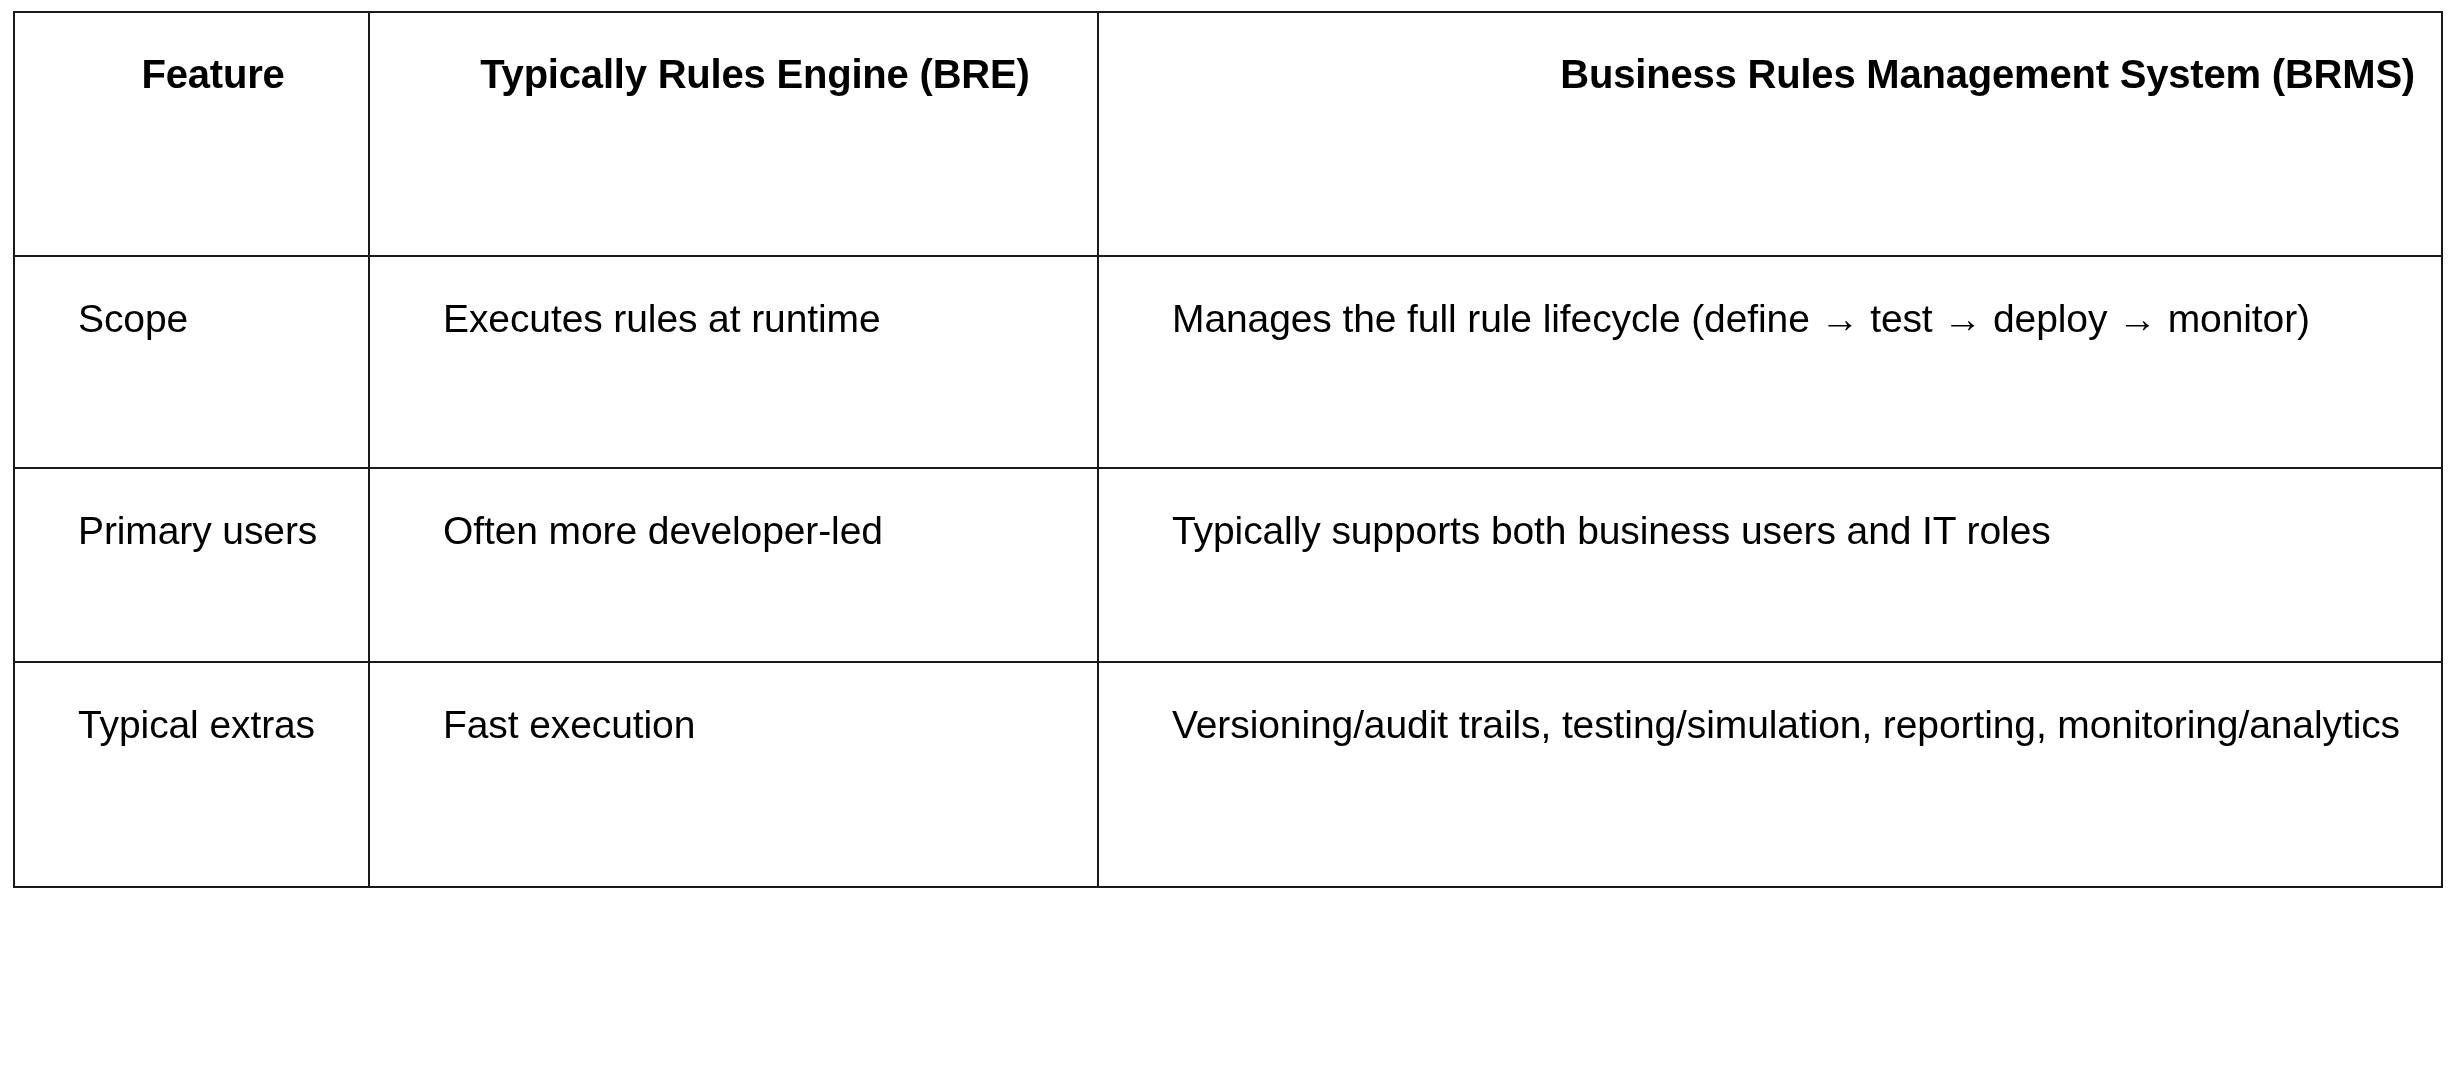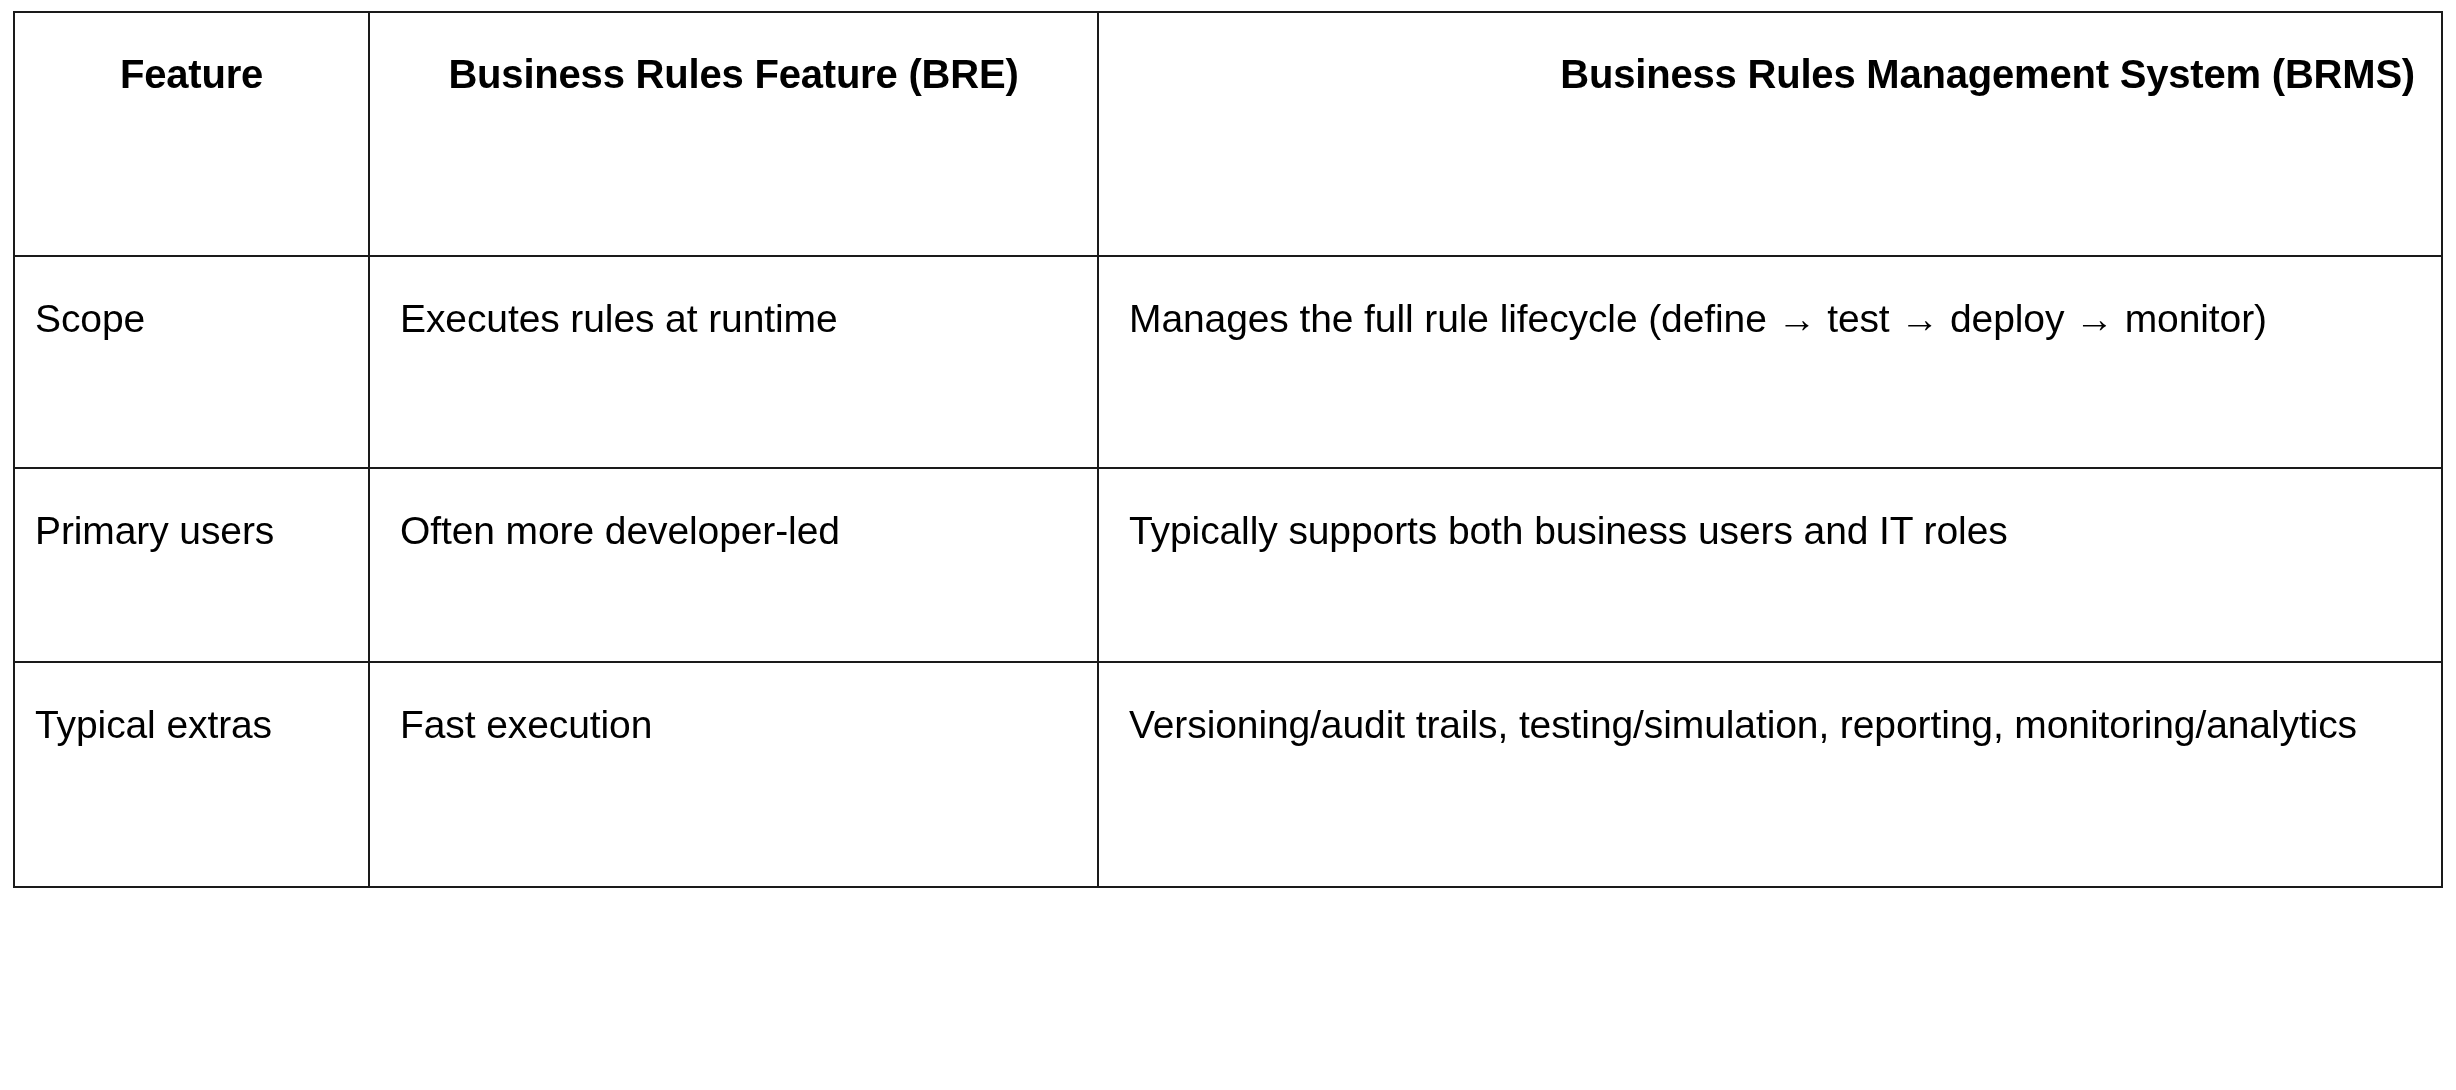--- a/index.html
+++ b/index.html
@@ -75,41 +75,42 @@
   .comparison-table tbody td.c-brms    { padding-left: 30px; padding-right: 20px; }
 
   .comparison-table tbody tr.r-scope    td { height: 146px; }
   .comparison-table tbody tr.r-users     td { height: 128px; }
   .comparison-table tbody tr.r-interface td { height: 159px; }
   .comparison-table tbody tr.r-extras    td { height: 159px; }
 
   .cell-text {
     display: block;
     white-space: pre-line;
+    margin-left: 43px;
   }
 </style>
 </head>
 <body>
 
 <div class="page">
 
   <table class="comparison-table">
     <colgroup>
       <col class="col-feature">
       <col class="col-bre">
       <col class="col-brms">
     </colgroup>
 
     <thead>
       <tr>
         <th class="h-feature">
           <span class="cell-text">Feature</span>
         </th>
         <th class="h-bre">
-          <span class="cell-text">Business Rules Feature (BRE)</span>
+          <span class="cell-text">Typically Rules Engine (BRE)</span>
         </th>
         <th class="h-brms">
           <span class="cell-text">Business Rules Management System (BRMS)</span>
         </th>
       </tr>
     </thead>
 
     <tbody>
 
       <tr class="r-scope">

